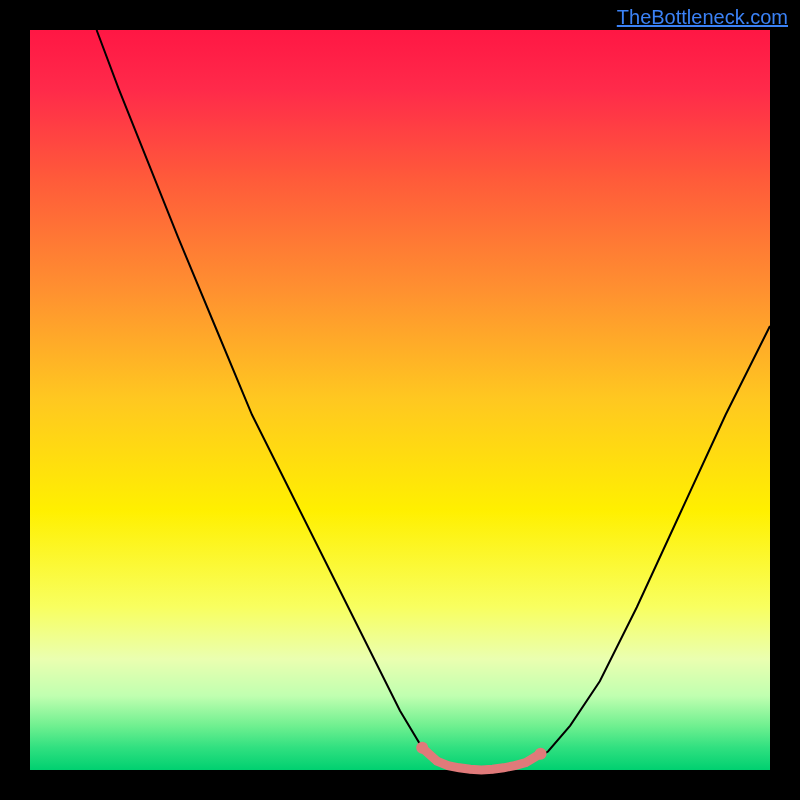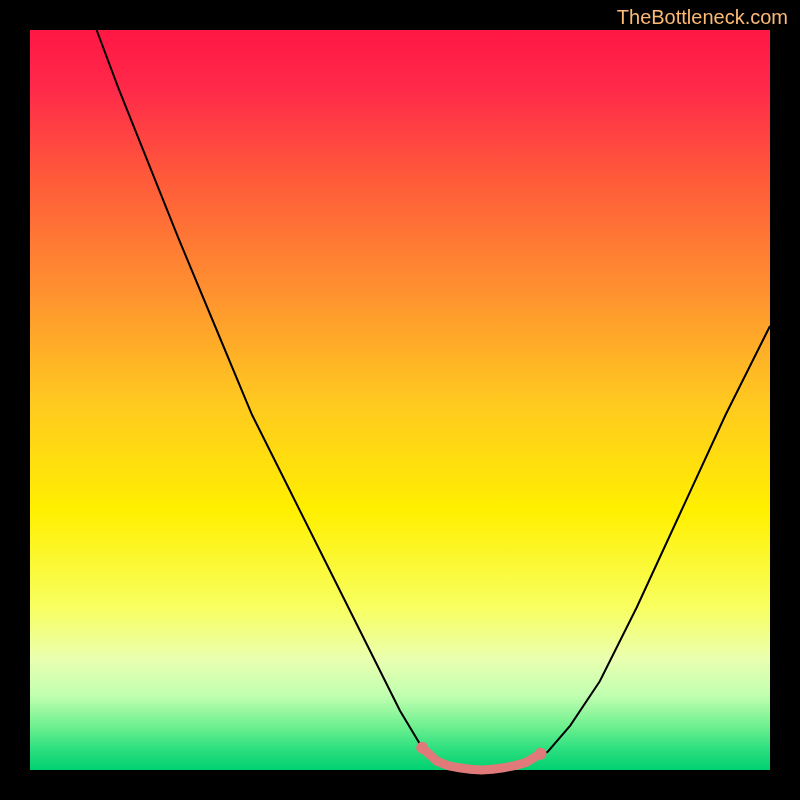--- a/index.html
+++ b/index.html
@@ -15,24 +15,25 @@
     position: absolute;
     top: 0;
     left: 0;
     width: 800px;
     height: 800px;
   }
   .watermark {
     position: absolute;
     top: 6px;
     right: 12px;
-    color: #fdba74;
+    color: #3b82f6;
     font-size: 20px;
     font-weight: 500;
     z-index: 10;
+    text-decoration: underline;
   }
   svg {
     display: block;
   }
 </style>
 </head>
 <body>
 
 <div class="chart-container">
   <svg id="chart-svg" width="800" height="800" viewBox="0 0 800 800">

